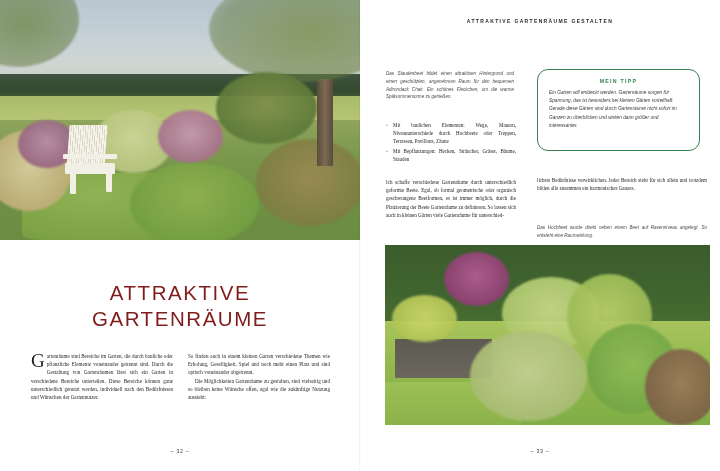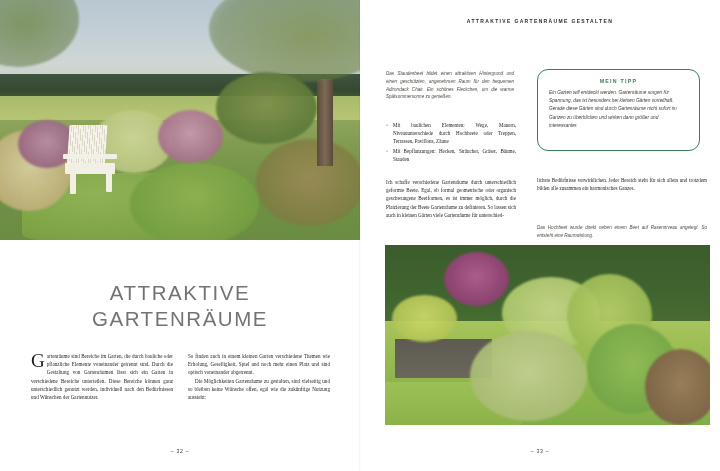--- a/index.html
+++ b/index.html
@@ -41,21 +41,21 @@
   #photo-bed .grassfg{position:absolute;left:0;bottom:0;right:0;height:58%;
     background:linear-gradient(to bottom,#a8c45c 0%,#93b84e 45%,#7fae46 100%);}
   #photo-bed .wall{position:absolute;left:3%;top:52%;width:30%;height:22%;
     background:linear-gradient(to bottom,#5d5a52,#6b675d);}
   #photo-bed .turf{position:absolute;left:0;bottom:0;width:42%;height:24%;
     background:linear-gradient(to bottom,#9cc055,#8bb24a);}
 
   
   .title{position:absolute;left:30px;top:266px;width:300px;text-align:center;
     font-family:"Liberation Sans", sans-serif;font-weight:400;
-    font-size:20.5px;letter-spacing:1.55px;line-height:1.28;color:#737373;}
+    font-size:20.5px;letter-spacing:1.55px;line-height:1.28;color:#7f1d1d;}
   .subtitle{position:absolute;left:28px;top:311px;width:304px;text-align:center;
     font-family:"Liberation Serif", serif;font-style:italic;font-weight:700;
     font-size:9.1px;line-height:1.52;color:#3a8055;}
 
   .cols{position:absolute;left:31px;top:352px;width:299px;
     display:flex;gap:15px;}
   .col{width:142px;font-size:5.05px;line-height:1.63;text-align:justify;
     color:#252523;letter-spacing:.04px;}
   .col p{margin:0;}
   .col p + p{text-indent:7px;}

